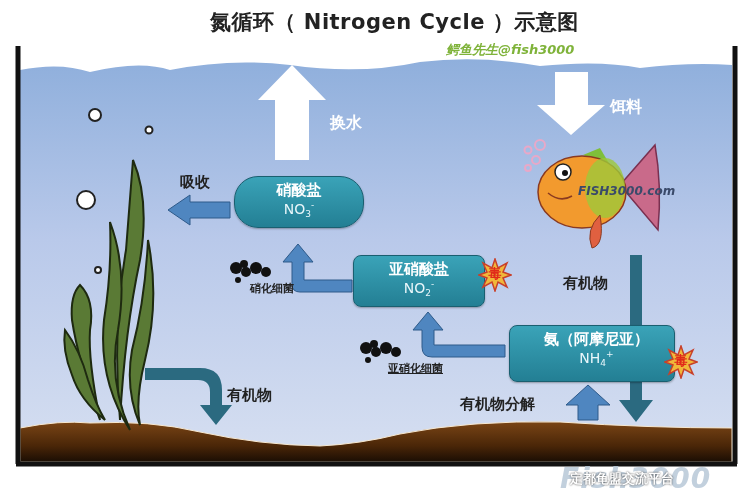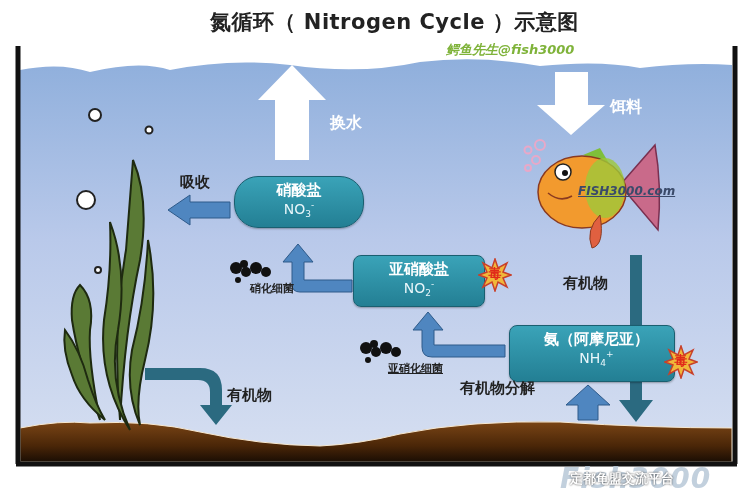--- a/index.html
+++ b/index.html
@@ -104,21 +104,21 @@
     <path d="M583,155 L600,148 L610,165 Z" fill="#7fbf3a"></path>
     <ellipse cx="582" cy="192" rx="44" ry="36" fill="#f29a2e" stroke="#8a3a20" stroke-width="1.5"></ellipse>
     <ellipse cx="605" cy="188" rx="20" ry="30" fill="#9ec83a" opacity="0.8"></ellipse>
     <path d="M600,215 Q605,245 592,248 Q585,230 600,215 Z" fill="#e06040" stroke="#8a3a20" stroke-width="1"></path>
     <circle cx="563" cy="172" r="8" fill="#fff" stroke="#222" stroke-width="1.5"></circle>
     <circle cx="565" cy="173" r="3" fill="#111"></circle>
     <path d="M548,193 Q560,203 572,196" fill="none" stroke="#8a3a20" stroke-width="1.5"></path>
   </g>
 </svg>
 
-<div class="label small" style="left:578px;top:184px;color:#3a4a6a;font-style:italic;font-size:12px;text-decoration:underline;">FISH3000.com</div>
+<div class="label small" style="left:578px;top:184px;color:#3a4a6a;font-style:italic;font-size:12px;">FISH3000.com</div>
 
 <div class="box" style="left:234px;top:176px;width:128px;height:50px;border-radius:24px;">
   <div class="cn">硝酸盐</div>
   <div class="f"><span>NO</span><sub>3</sub><sup>-</sup></div>
 </div>
 
 <div class="box" style="left:353px;top:255px;width:130px;height:50px;">
   <div class="cn">亚硝酸盐</div>
   <div class="f"><span>NO</span><sub>2</sub><sup>-</sup></div>
 </div>
@@ -138,18 +138,18 @@
       <polygon points="17,1 20,10 29,5 25,14 33,17 25,20 29,29 20,24 17,33 14,24 5,29 9,20 1,17 9,14 5,5 14,10" fill="#f0b83a" stroke="#c8402a" stroke-width="1.5"></polygon>
     </svg>
   <span>毒</span>
 </div>
 
 <div class="label white" style="left:330px;top:113px;font-size:16px;">换水</div>
 <div class="label white" style="left:610px;top:97px;font-size:16px;">饵料</div>
 <div class="label" style="left:180px;top:173px;">吸收</div>
 <div class="label" style="left:227px;top:386px;">有机物</div>
 <div class="label" style="left:563px;top:274px;">有机物</div>
-<div class="label" style="left:460px;top:379px;">有机物分解</div>
+<div class="label" style="left:460px;top:395px;">有机物分解</div>
 <div class="label small" style="left:250px;top:281px;text-align:right;">硝化细菌</div>
 <div class="label small" style="left:388px;top:361px;text-decoration:underline;">亚硝化细菌</div>
 
 <div class="abs" style="left:560px;top:462px;font-size:28px;font-style:italic;font-weight:bold;color:#b8c8d8;opacity:0.85;letter-spacing:1px;">Fish3000</div>
 <div class="abs" style="left:570px;top:470px;font-size:13px;font-weight:bold;color:#ffffff;text-shadow:0 0 2px #333;">定都龟盟交流平台</div>
 
 </body></html>

